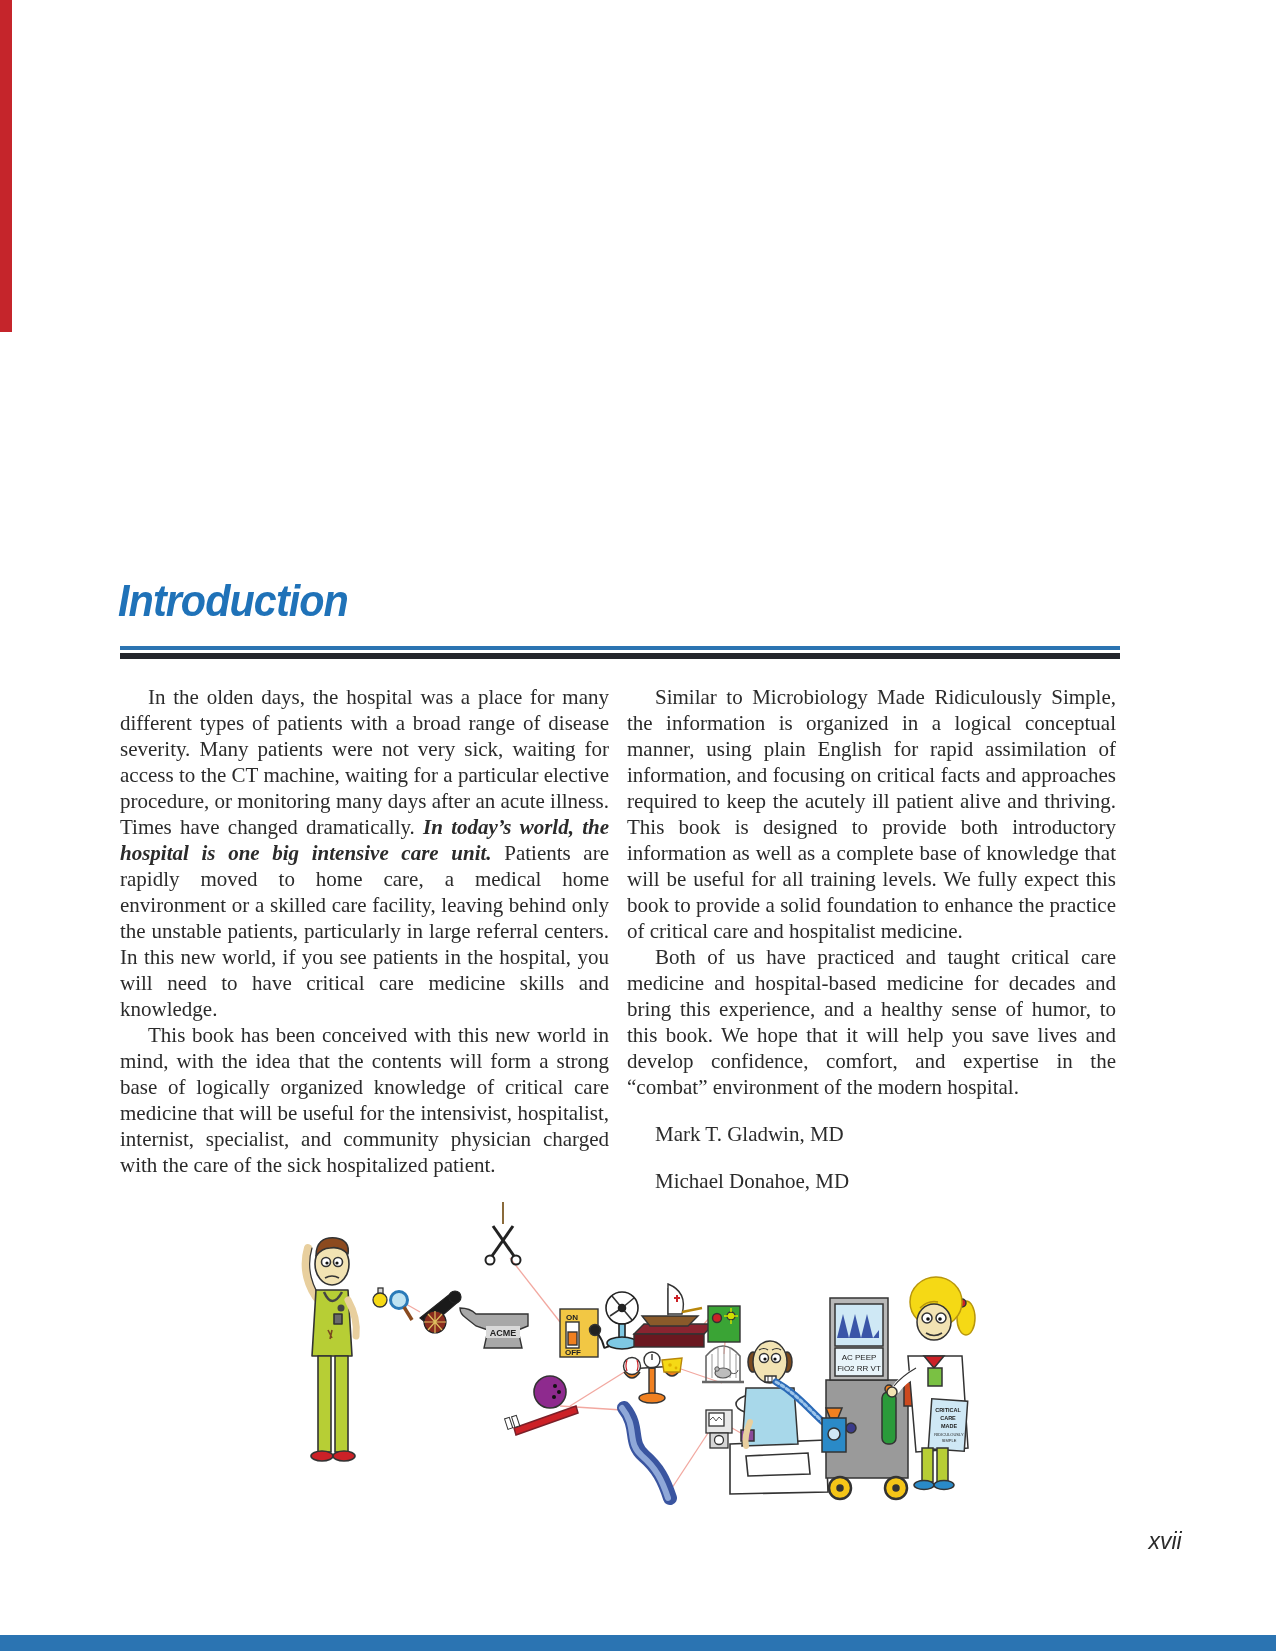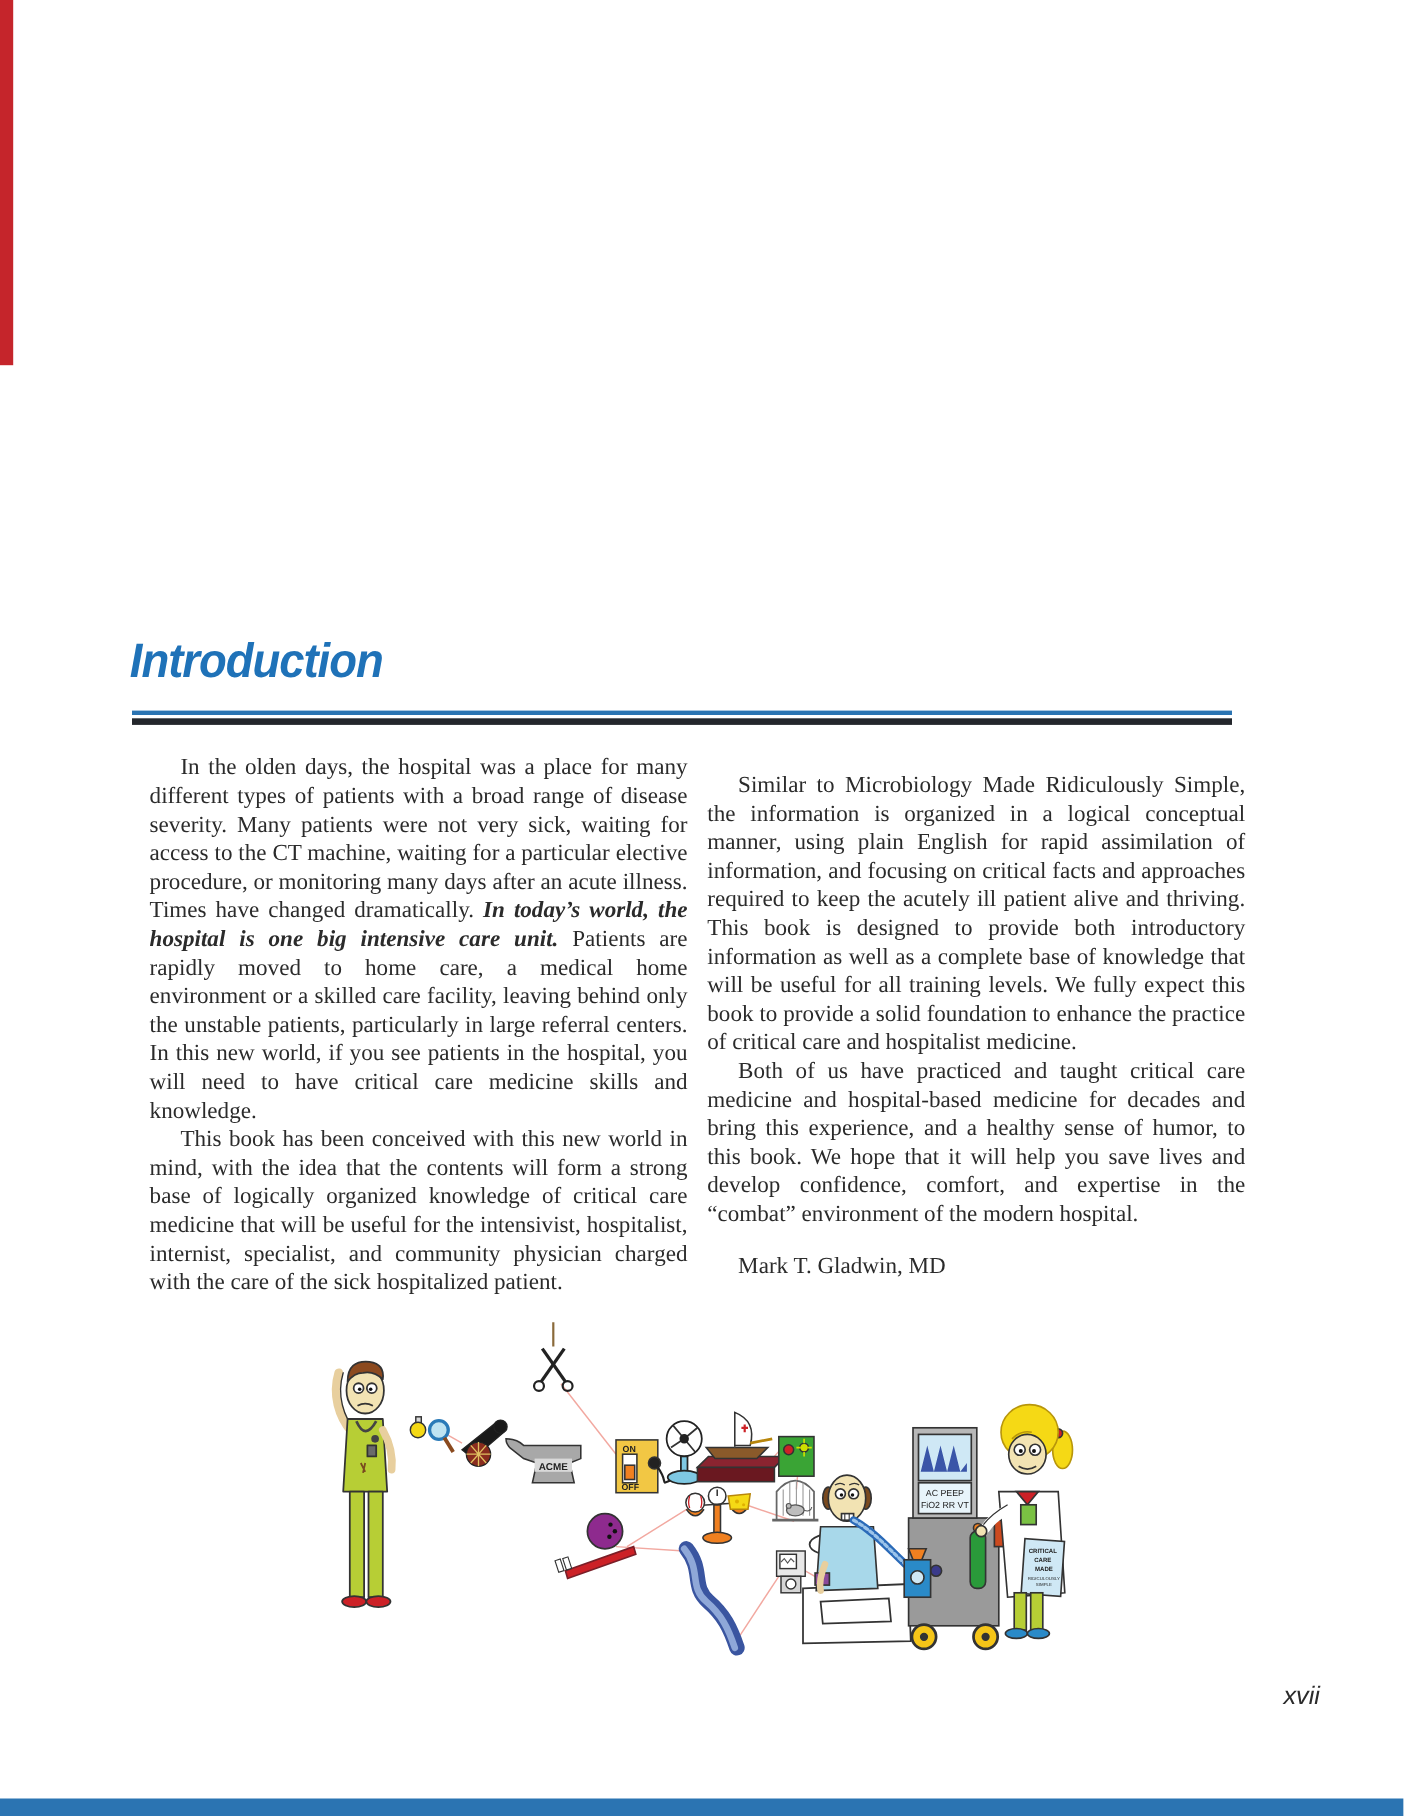--- a/index.html
+++ b/index.html
@@ -11,30 +11,30 @@
   .footer-bar{position:absolute;left:0;top:1635px;width:1276px;height:16px;background:#2b74b2;}
   .title{
     position:absolute;left:118px;top:576px;margin:0;
     font-family:"Liberation Sans", sans-serif;font-style:italic;font-weight:bold;
     font-size:44px;letter-spacing:-1px;color:#1f72b8;
     transform:scaleX(.94);transform-origin:left;
   }
   .rule-blue{position:absolute;left:120px;top:646px;width:1000px;height:4px;background:#2b74b2;}
   .rule-dark{position:absolute;left:120px;top:653px;width:1000px;height:6px;background:#23262b;}
   .columns{
-    position:absolute;left:136px;top:684px;width:1000px;
-    display:flex;gap:18px;align-items:center;
+    position:absolute;left:120px;top:684px;width:1000px;
+    display:flex;gap:18px;
   }
   .col{width:489px;font-size:21px;line-height:26px;text-align:justify;}
   .col p{margin:0;text-indent:28px;}
   .seg-bi{font-weight:bold;font-style:italic;}
   .seg-b{font-weight:normal;}
   .sig{text-indent:28px;text-align:left;margin-top:21px;}
   .page-num{
-    position:absolute;left:1130px;top:1528px;width:70px;text-align:right;
+    position:absolute;left:1130px;top:1528px;width:70px;text-align:center;
     font-family:"Liberation Sans", sans-serif;font-style:italic;font-size:23px;color:#2b2b2b;
   }
   .illustration{position:absolute;left:278px;top:1196px;width:700px;height:310px;}
   svg text{font-family:"Liberation Sans", sans-serif;}
 </style>
 </head>
 <body>
 
 <div class="edge-red"></div>
 
@@ -44,20 +44,21 @@
 
 <div class="columns">
   <div class="col">
     <p><span>In the olden days, the hospital was a place for many different types of patients with a broad range of disease severity. Many patients were not very sick, waiting for access to the CT machine, waiting for a particular elective procedure, or monitoring many days after an acute illness. Times have changed dramatically. </span><span class="seg-bi">In today’s world, the hospital is one big intensive care unit.</span><span> Patients are rapidly moved to home care, a medical home environment or a skilled care facility, leaving behind only the unstable patients, particularly in large referral centers. In this new world, if you see patients in the hospital, you will need to have critical care medicine skills and knowledge.</span></p>
     <p><span>This book has been conceived with this new world in mind, with the idea that the contents will form a strong base of logically organized knowledge of critical care medicine that will be useful for the intensivist, hospitalist, internist, specialist, and community physician charged with the care of the sick hospitalized patient.</span></p>
   </div>
   <div class="col">
     <p><span>Similar to </span><span class="seg-b">Microbiology Made Ridiculously Simple</span><span>, the information is organized in a logical conceptual manner, using plain English for rapid assimilation of information, and focusing on critical facts and approaches required to keep the acutely ill patient alive and thriving. This book is designed to provide both introductory information as well as a complete base of knowledge that will be useful for all training levels. We fully expect this book to provide a solid foundation to enhance the practice of critical care and hospitalist medicine.</span></p>
     <p><span>Both of us have practiced and taught critical care medicine and hospital-based medicine for decades and bring this experience, and a healthy sense of humor, to this book. We hope that it will help you save lives and develop confidence, comfort, and expertise in the “combat” environment of the modern hospital.</span></p>
     <div class="sig">Mark T. Gladwin, MD</div>
+    <div class="sig">Michael Donahoe, MD</div>
   </div>
 </div>
 
 <div class="illustration">
 <svg viewBox="0 0 700 310" width="700" height="310" xmlns="http://www.w3.org/2000/svg">
 
   <g stroke="#f2a8a0" stroke-width="1.3" fill="none">
     <line x1="128" y1="108" x2="142" y2="116"></line>
     <line x1="232" y1="62" x2="282" y2="126"></line>
     <line x1="426" y1="128" x2="433" y2="120"></line>

